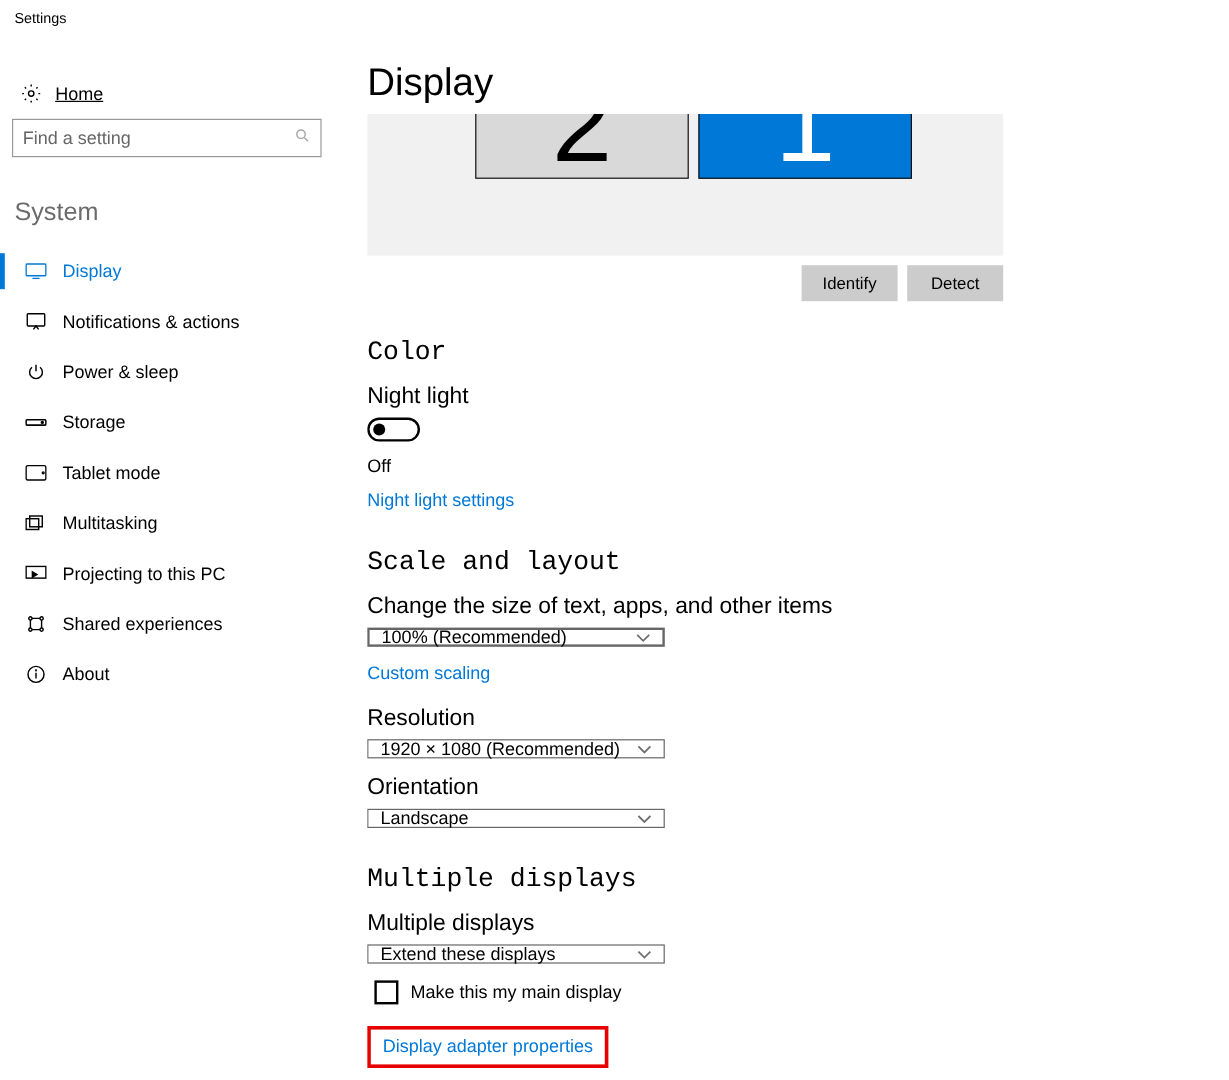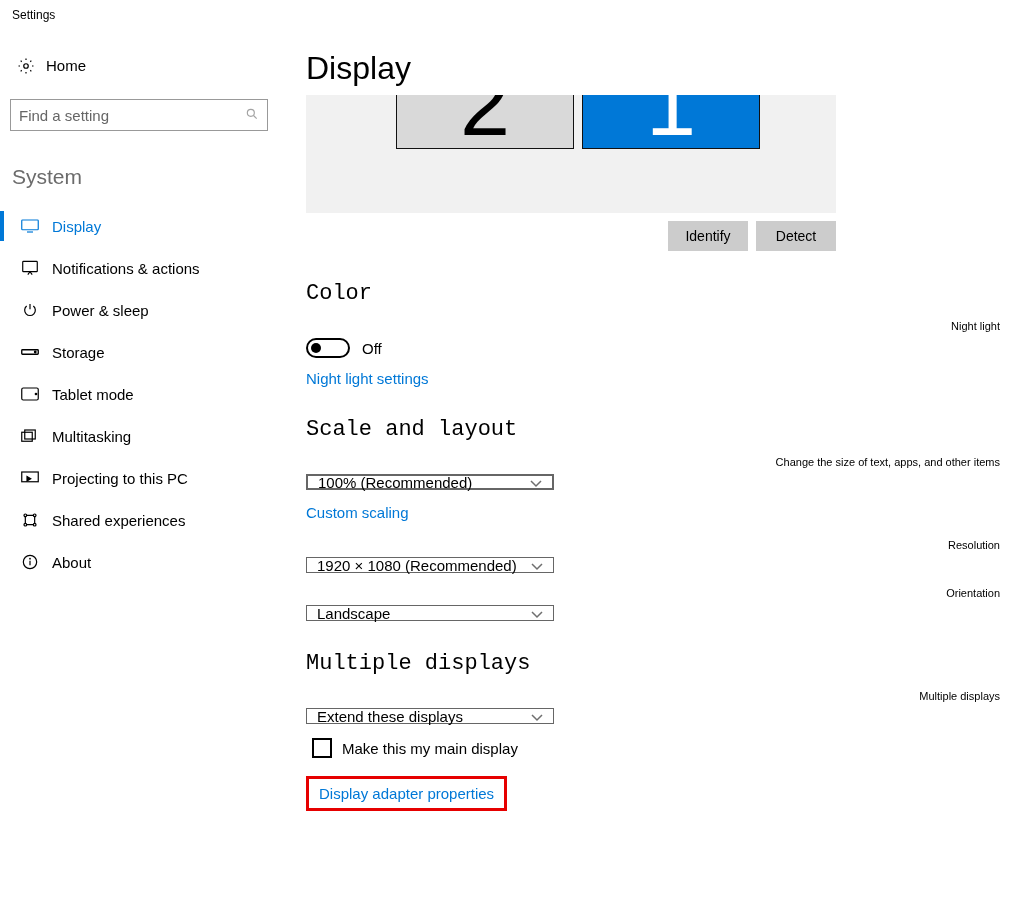--- a/index.html
+++ b/index.html
@@ -22,21 +22,21 @@
     width:1024px; height:900px;
     position:relative; overflow:hidden;
   }
   .app-title {
     position:absolute; top:8px; left:12px;
     font-size:12px;
   }
 
   
   .sidebar { position:absolute; top:55px; left:10px; width:260px; }
-  .home-row { display:flex; align-items:flex-start; height:34px; padding:2px 6px; cursor:pointer;}
+  .home-row { display:flex; align-items:flex-end; height:34px; padding:2px 6px; cursor:pointer;text-decoration:underline;}
   .home-row .icon { width:20px; display:flex; justify-content:center; align-items:center;}
   .home-row span.label { margin-left:10px; }
   .search {
     margin-top:10px; width:258px; height:32px;
     border:1px solid #999; display:flex; align-items:center;
     padding:0 8px; color:#666; font-size:15px;
     justify-content:space-between; cursor:text;
   }
   .search svg { opacity:.6; }
   .cat-label { margin-top:34px; color:#6b6b6b; font-size:21px; padding-left:2px;}
@@ -64,31 +64,31 @@
   }
   .mon-row { position:absolute; left:90px; top:-36px; display:flex; }
   .mon {
     width:178px; height:90px; border:1px solid #111;
     background:var(--mon); display:flex; align-items:center; justify-content:center;
     font-size:90px; font-family:"Segoe UI Light","Segoe UI",sans-serif; font-weight:200;
   }
   .mon.on { background:var(--accent); color:#fff; margin-left:8px; }
   .btn-row { width:530px; display:flex; justify-content:flex-end; gap:8px; margin-top:8px;}
   .gbtn { width:80px; height:30px; background:var(--btn); border:none; font-size:14px; cursor:pointer;}
-  .field-label { font-size:11px; margin-top:4px; margin-bottom:6px;text-align:right;}
+  .field-label { font-size:19px; margin-top:4px; margin-bottom:6px;}
   .toggle {
     width:44px; height:20px; border:2px solid #000; border-radius:12px;
     background:#fff; position:relative; display:inline-block; vertical-align:middle;
     cursor:pointer;
   }
   .toggle .knob {
     position:absolute; left:3px; top:3px; width:10px; height:10px;
     border-radius:50%; background:#000;
   }
-  .toggle-row { display:flex; align-items:center; gap:12px; margin-bottom:12px;}
+  .toggle-row { display:flex; align-items:flex-start; gap:12px; margin-bottom:12px;flex-direction:column;}
   .link { color:var(--accent); cursor:pointer; font-size:15px; display:inline-block;}
   .select {
     width:248px; height:16px; border:1px solid #666; display:flex;
     align-items:center; justify-content:space-between; padding:0 10px;
     font-size:15px; margin-bottom:14px; cursor:pointer;
   }
   .select:first-of-type { border:2px solid #666; }
   .select svg { opacity:.7; }
   .chk-row { display:flex; align-items:center; gap:10px; margin:12px 0 18px 6px;}
   .chk { width:20px; height:20px; border:2px solid #000; cursor:pointer;}

